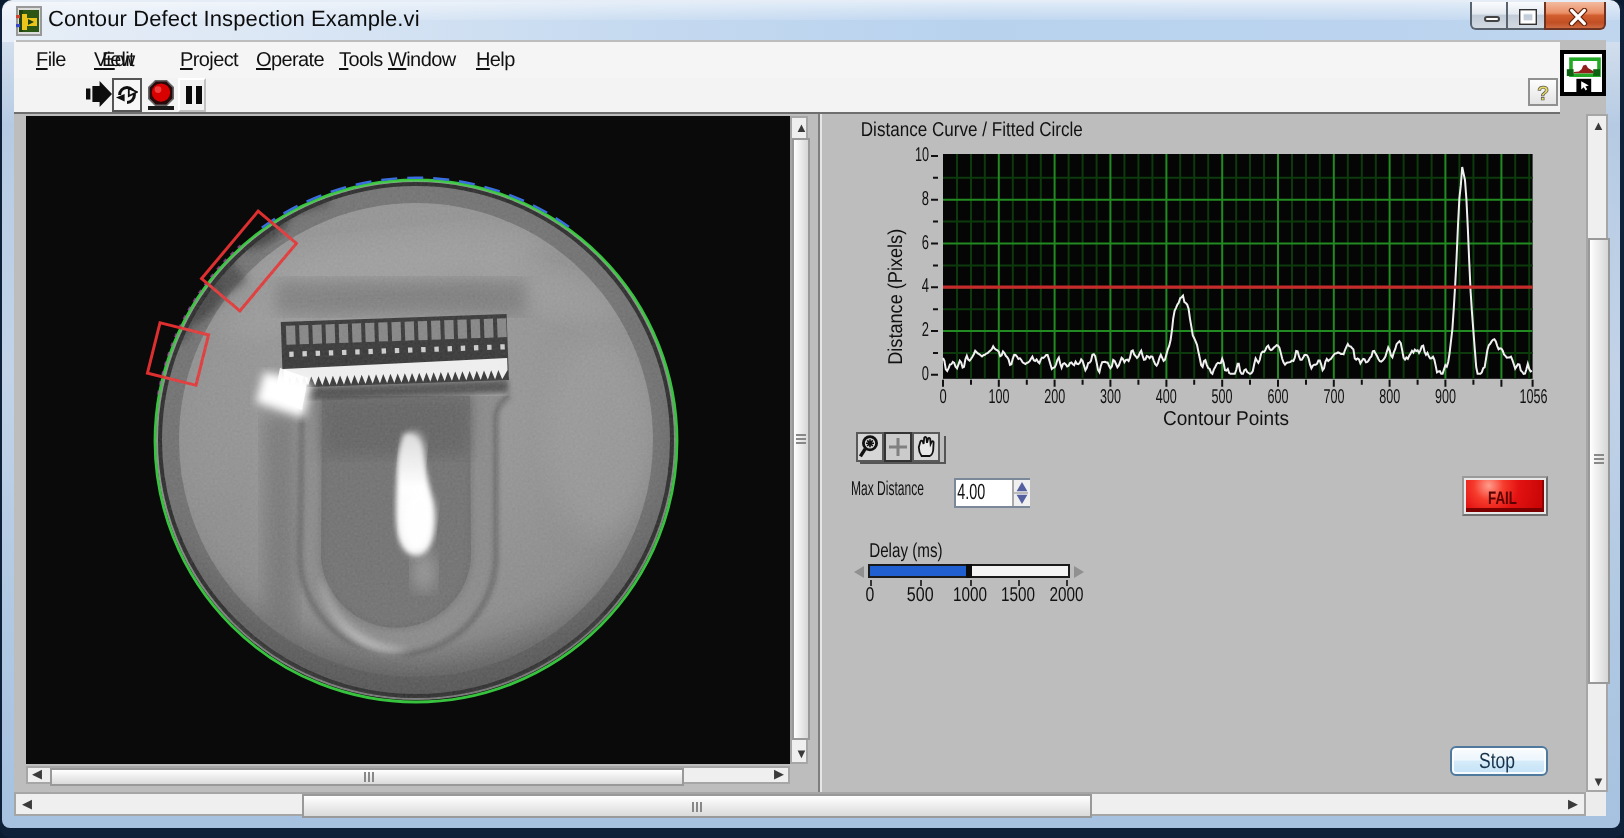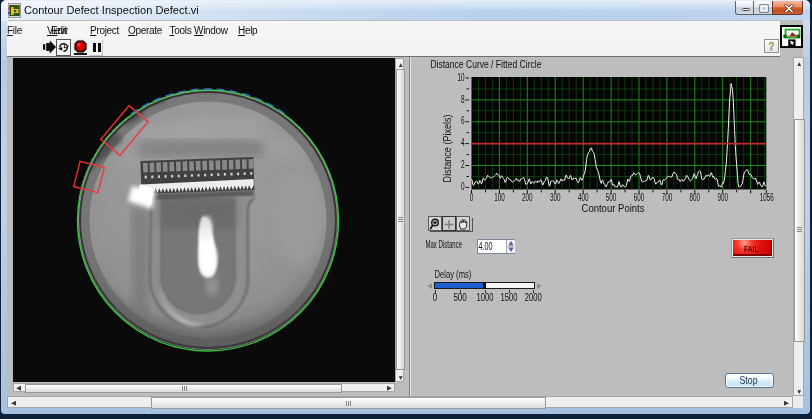--- a/index.html
+++ b/index.html
@@ -54,42 +54,42 @@
 <svg class="abs" style="left:7px;top:3px" width="15" height="15" viewBox="0 0 15 15">
  <rect x="1" y="0" width="13" height="15" fill="#989898"></rect>
  <rect x="2" y="1" width="11" height="13" fill="#dcdcdc"></rect>
  <rect x="2.5" y="2" width="10" height="11" fill="#21420f"></rect>
  <path d="M4.5 2 L12.5 2 L12.5 13 L4.5 13 Z" fill="#2e5b15" opacity="0.8"></path>
  <path d="M4 4 L6.5 4 L6.5 6 L11.5 6 L11.5 10 L6.5 10 L6.5 12 L4 12 Z" fill="#ecc51c"></path>
  <path d="M7 6.5 L10 8 L7 9.5 Z" fill="#21420f"></path>
  <rect x="1" y="4.5" width="2" height="1.6" fill="#d04030"></rect>
  <rect x="1" y="9" width="2" height="1.6" fill="#3545c5"></rect>
 </svg>
-<div id="title">Contour Defect Inspection Defect.vi</div>
+<div id="title">Contour Defect Inspection Example.vi</div>
 <div id="capbtns">
  <div class="cb" id="cb-min">
   <div class="abs" style="left:5.5px;top:6.5px;width:8px;height:3px;background:#fff;border:1px solid #444;border-radius:1.5px;box-sizing:border-box;"></div>
  </div>
  <div class="cb" id="cb-max">
   <svg class="abs" style="left:5px;top:3px" width="10" height="9" viewBox="0 0 10 9">
    <rect x="1" y="1" width="8" height="7" fill="none" stroke="#333" stroke-width="1"></rect>
    <rect x="2" y="2" width="6" height="5" fill="none" stroke="#fff" stroke-width="1.6"></rect>
   </svg>
  </div>
  <div class="cb" id="cb-close">
   <svg class="abs" style="left:10.5px;top:2.5px" width="10" height="9" viewBox="0 0 10 9">
    <path d="M1.8 1.2 L8.2 7.8 M8.2 1.2 L1.8 7.8" stroke="#64230c" stroke-width="2.8" stroke-linecap="round"></path>
    <path d="M1.8 1.2 L8.2 7.8 M8.2 1.2 L1.8 7.8" stroke="#fff" stroke-width="1.6" stroke-linecap="round"></path>
   </svg>
  </div>
 </div>
 <div id="client"></div>
 <div class="abs" style="left:7px;top:20px;width:1px;height:388px;background:#f4f6f8;"></div>
 <div id="menubar">
- <span class="mi" style="left:0"><u>F</u>ile</span>
+ <span class="mi" style="left:11px"><u>F</u>ile</span>
  <span class="mi" style="left:44px"><u>E</u>dit</span>
  <span class="mi" style="left:40px"><u>V</u>iew</span>
  <span class="mi" style="left:83px"><u>P</u>roject</span>
  <span class="mi" style="left:121px"><u>O</u>perate</span>
  <span class="mi" style="left:162.5px"><u>T</u>ools</span>
  <span class="mi" style="left:187px"><u>W</u>indow</span>
  <span class="mi" style="left:231px"><u>H</u>elp</span>
 </div>
 <div id="toolbar"></div>
 

